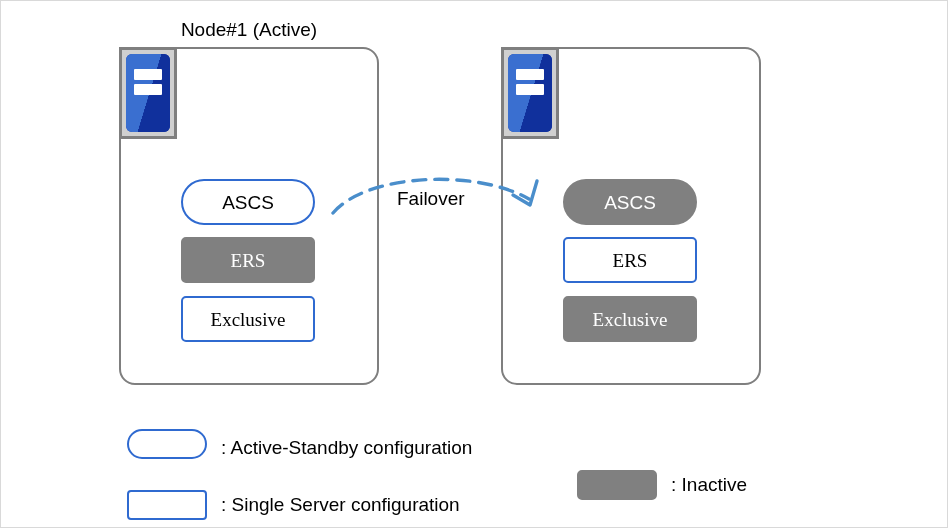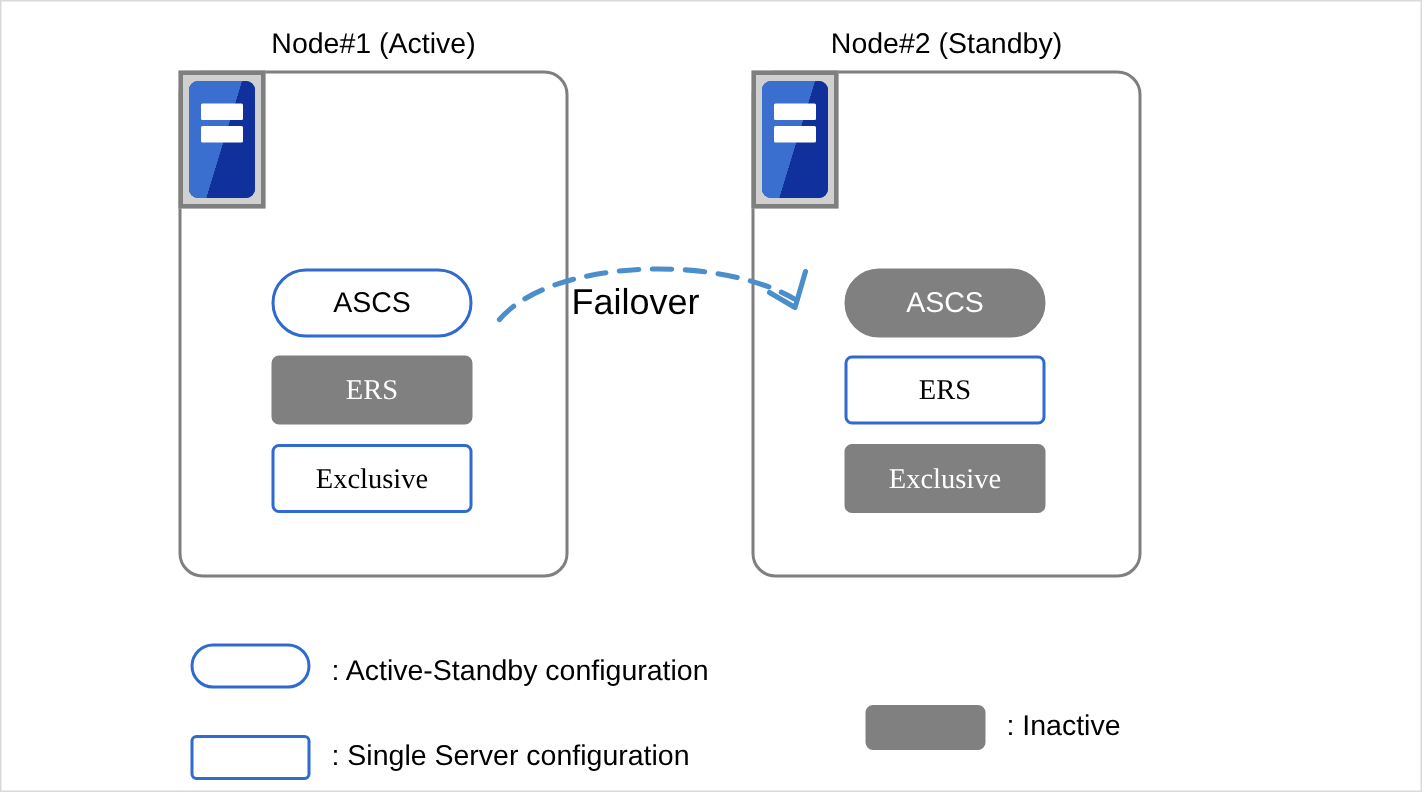--- a/index.html
+++ b/index.html
@@ -120,23 +120,23 @@
   
   #failover-arrow {
     position: absolute;
     left: 326px;
     top: 158px;
     width: 230px;
     height: 62px;
   }
   #failover-label {
     position: absolute;
-    left: 380px;
+    left: 396px;
     top: 187px;
-    font-size: 24px;
+    font-size: 19px;
     color: #000000;
     white-space: nowrap;
   }
 
   
   .legend-row {
     position: absolute;
     display: flex;
     align-items: center;
     font-size: 19px;
@@ -180,21 +180,20 @@
     <div class="icon-inner">
       <div class="bar bar1"></div>
       <div class="bar bar2"></div>
     </div>
   </div>
 
   <div class="svc pill active" id="n1-ascs">ASCS</div>
   <div class="svc rect inactive" id="n1-ers">ERS</div>
   <div class="svc rect active" id="n1-excl">Exclusive</div>
 
-  <div class="node-title" id="node2-title">Node#2 (Standby)</div>
 
   <div class="node-box" id="node2-box"></div>
 
   <div class="server-icon" id="node2-icon">
     <div class="icon-inner">
       <div class="bar bar1"></div>
       <div class="bar bar2"></div>
     </div>
   </div>
 

